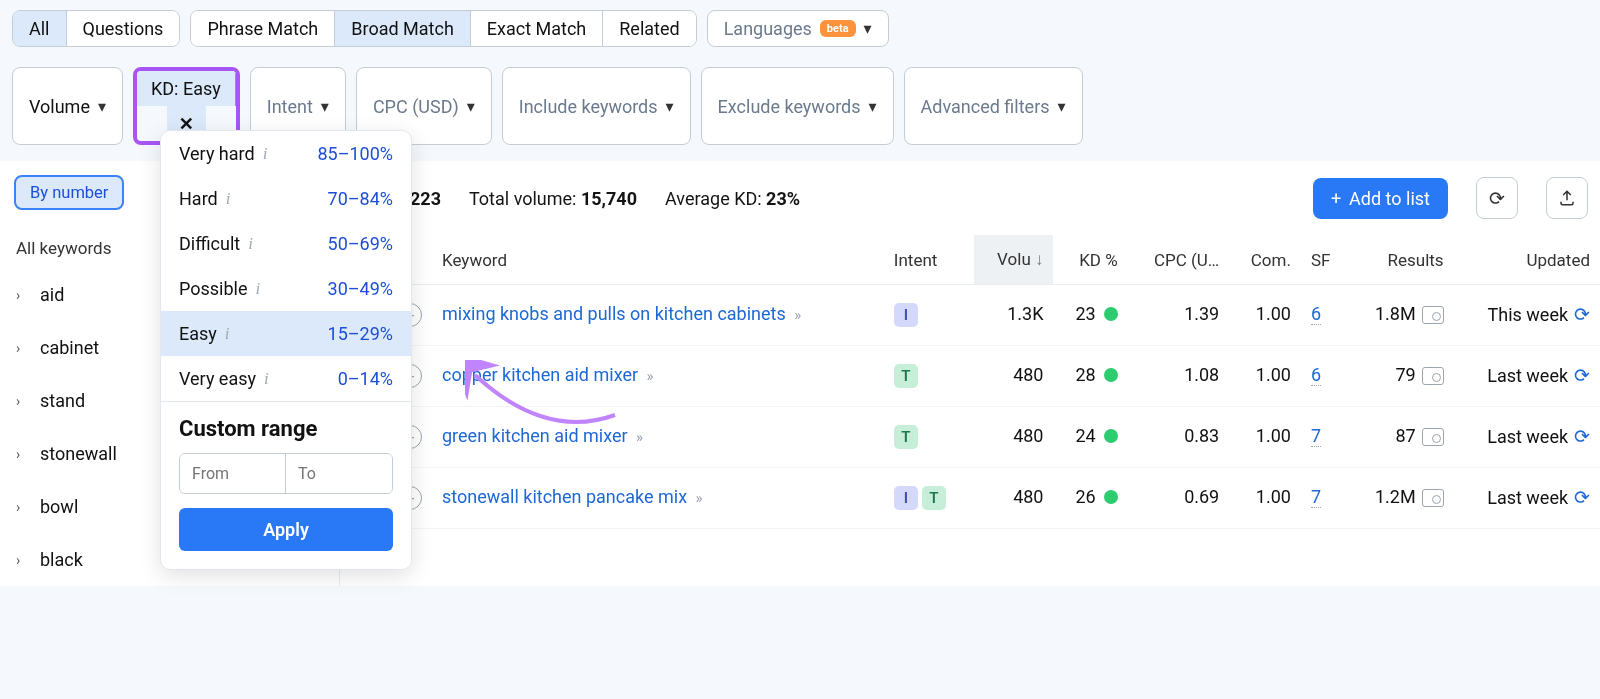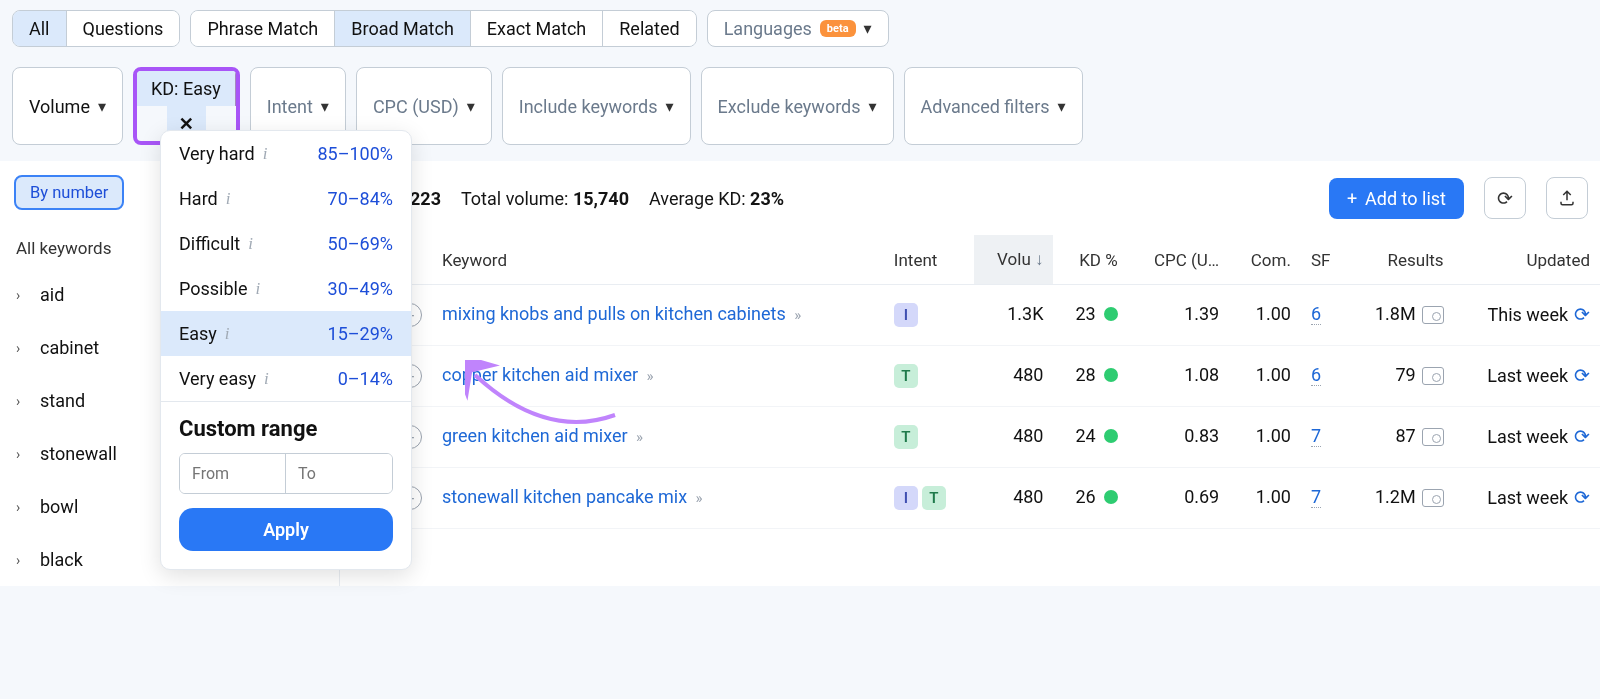--- a/index.html
+++ b/index.html
@@ -25,36 +25,36 @@
     .dropdown .item.selected { background: #dbe9fb; }
     .dropdown .item-left { display: flex; align-items: center; gap: 8px; }
     .dropdown .item-right { color: #1d4ed8; }
     .dropdown .info-i { font-style: italic; color: #a1aab5; font-family: Georgia, serif; font-size: 17px; }
     .dropdown .divider { border-top: 1px solid #e3e8ee; }
     .dropdown .custom { padding: 14px 18px 18px; }
     .dropdown .custom h4 { font-size: 22px; margin-bottom: 12px; }
     .dropdown .range { display: flex; border: 1px solid #c4cdd6; border-radius: 6px; overflow: hidden; margin-bottom: 14px; }
     .dropdown .range input { border: none; padding: 10px 12px; font-size: 16px; width: 50%; outline: none; }
     .dropdown .range input:first-child { border-right: 1px solid #c4cdd6; }
-    .dropdown .apply-btn { width: 100%; background: #2978f5; color: #fff; border: none; padding: 11px; font-size: 18px; font-weight: 600; border-radius: 14px; cursor: pointer; }
+    .dropdown .apply-btn { width: 100%; background: #2978f5; color: #fff; border: none; padding: 11px; font-size: 18px; font-weight: 600; border-radius: 6px; cursor: pointer; }
 
     .arrow-svg { position: absolute; top: 360px; left: 465px; z-index: 99; pointer-events: none; }
 
     .main { display: flex; background: #fff; margin-top: 6px; }
     .sidebar { width: 340px; border-right: 1px solid #e9edf2; }
     .by-number { margin: 14px 14px 18px; }
     .by-number .pill { border: 2px solid #3b82f6; background: #dbe9fb; color: #1d4ed8; font-size: 16.5px; padding: 6px 14px; }
     .sidebar .allkw { padding: 10px 16px; font-size: 17px; color: #333; }
     .side-item { display: flex; align-items: center; padding: 16px 16px; gap: 12px; font-size: 18px; cursor: pointer; }
     .side-item .caret { width: 12px; color: #555; font-size: 14px; }
     .side-item .cnt { margin-left: auto; color: #6b7a8c; display: flex; align-items: center; gap: 6px; font-size: 17px; }
     .eye-icon { color: #888; }
 
     .content { flex: 1; }
-    .stats-row { display: flex; align-items: center; padding: 16px 12px; gap: 20px; font-size: 18px; }
+    .stats-row { display: flex; align-items: center; padding: 16px 12px; gap: 28px; font-size: 18px; }
     .stats-row .label { color: #141414; }
     .stats-row strong { font-weight: 700; }
     .spacer { flex: 1; }
     .add-btn { background: #2978f5; color: #fff; border: none; padding: 10px 18px; border-radius: 8px; font-size: 18px; display: flex; align-items: center; gap: 8px; cursor: pointer; }
     .icon-btn { border: 1px solid #c4cdd6; background: #fff; width: 42px; height: 42px; border-radius: 8px; display: flex; align-items: center; justify-content: center; cursor: pointer; font-size: 19px; color: #333; }
 
     table { width: 100%; border-collapse: collapse; }
     thead th { text-align: left; padding: 14px 10px; font-weight: 400; color: #333; font-size: 17px; border-bottom: 1px solid #e9edf2; }
     thead th.num { text-align: right; }
     thead th.sorted { background: #eef1f4; margin-top: 15px; }

